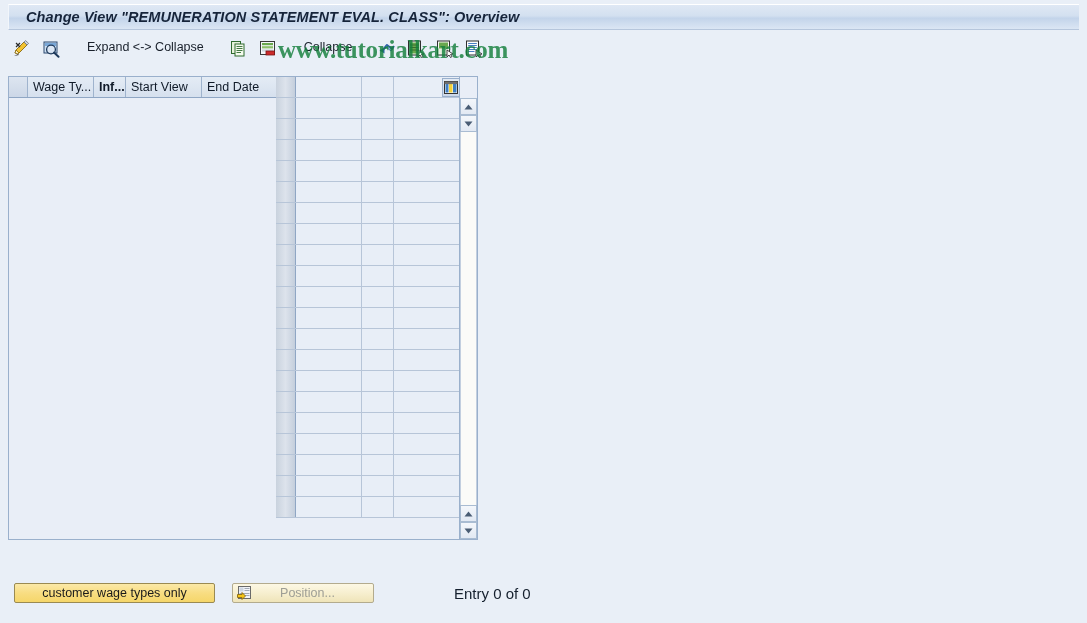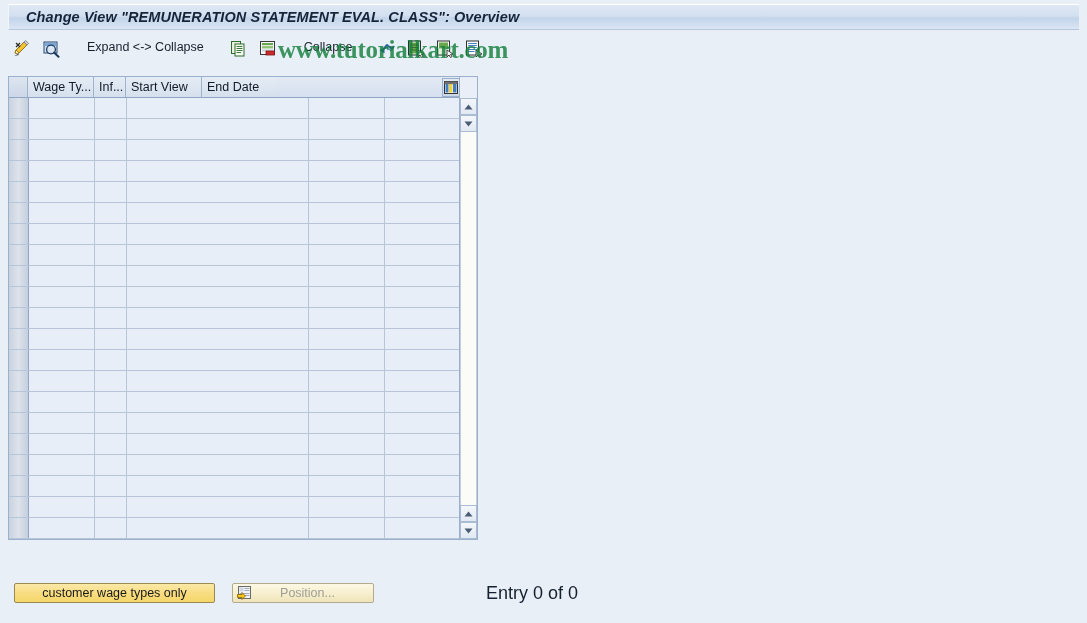--- a/index.html
+++ b/index.html
@@ -89,21 +89,21 @@
     background: #e9eef7;
   }
   .grid-inner {
     position: relative;
     width: 100%; height: 100%;
     display: flex;
   }
   .grid-main {
     flex: 1 1 auto;
     display: flex;
-    flex-direction: column;
+    flex-direction: row;
     overflow: hidden;
     border-right: 1px solid #9ab0cc;
   }
   .hdr-row {
     display: flex;
     height: 21px;
     background: linear-gradient(to bottom, #e2eaf4 0%, #d5dfee 100%);
     border-bottom: 1px solid #8fa6c4;
     box-sizing: border-box;
     flex: 0 0 auto;
@@ -120,21 +120,21 @@
     overflow: hidden;
     white-space: nowrap;
   }
   .hdr-sel {
     width: 19px;
     flex: 0 0 19px;
     background: linear-gradient(to bottom, #dde5f0 0%, #ccd7e7 100%);
     border-right: 1px solid #9fb3cd;
   }
   .c-wt   { width: 66px;  flex: 0 0 66px; }
-  .c-inf  { width: 32px;  flex: 0 0 32px; }
+  .c-inf  { width: 32px;  flex: 0 0 32px; font-weight: bold; }
   .c-long { width: 182px; flex: 0 0 182px; }
   .c-sd   { width: 76px;  flex: 0 0 76px; }
   .c-ed   { width: 74px;  flex: 0 0 74px; border-right: none; }
 
   .body-rows { flex: 1 1 auto; overflow: hidden; }
   .row {
     display: flex;
     height: 21px;
     box-sizing: border-box;
     border-bottom: 1px solid #b7c5d8;
@@ -223,23 +223,23 @@
     color: #9e9e95;
     padding-right: 12px;
   }
   .pos-icon-wrap {
     width: 20px; height: 18px;
     display: flex; align-items: center; justify-content: center;
     flex: 0 0 20px;
     margin-left: 1px;
   }
   .entry-text {
-    font-size: 18px;
+    font-size: 15px;
     color: #15202e;
-    margin-left: 112px;
+    margin-left: 80px;
     white-space: nowrap;
   }
 </style>
 </head>
 <body>
 
 <div id="app">
 
   <div class="titlebar">
     <div class="titlebar-text">Change View "REMUNERATION STATEMENT EVAL. CLASS": Overview</div>

